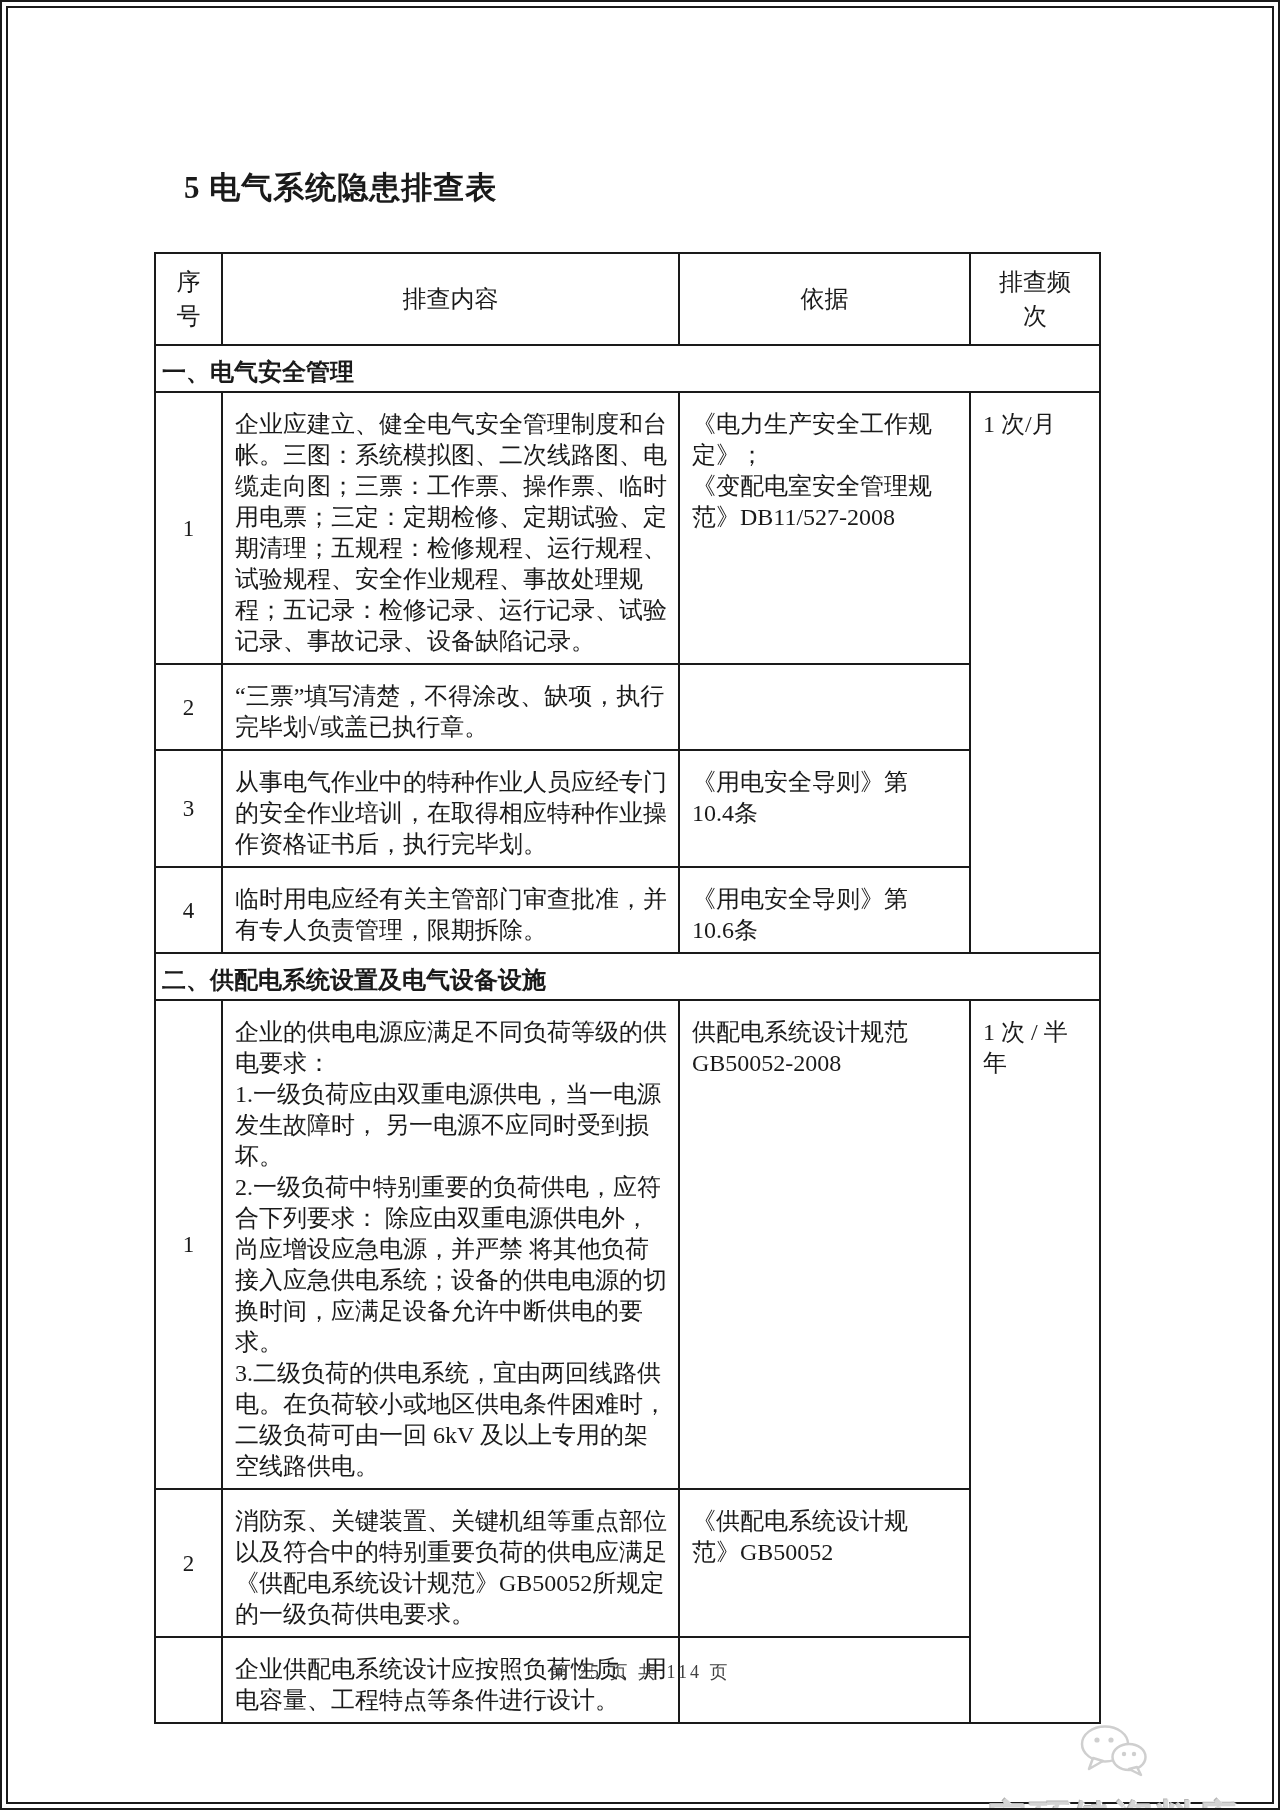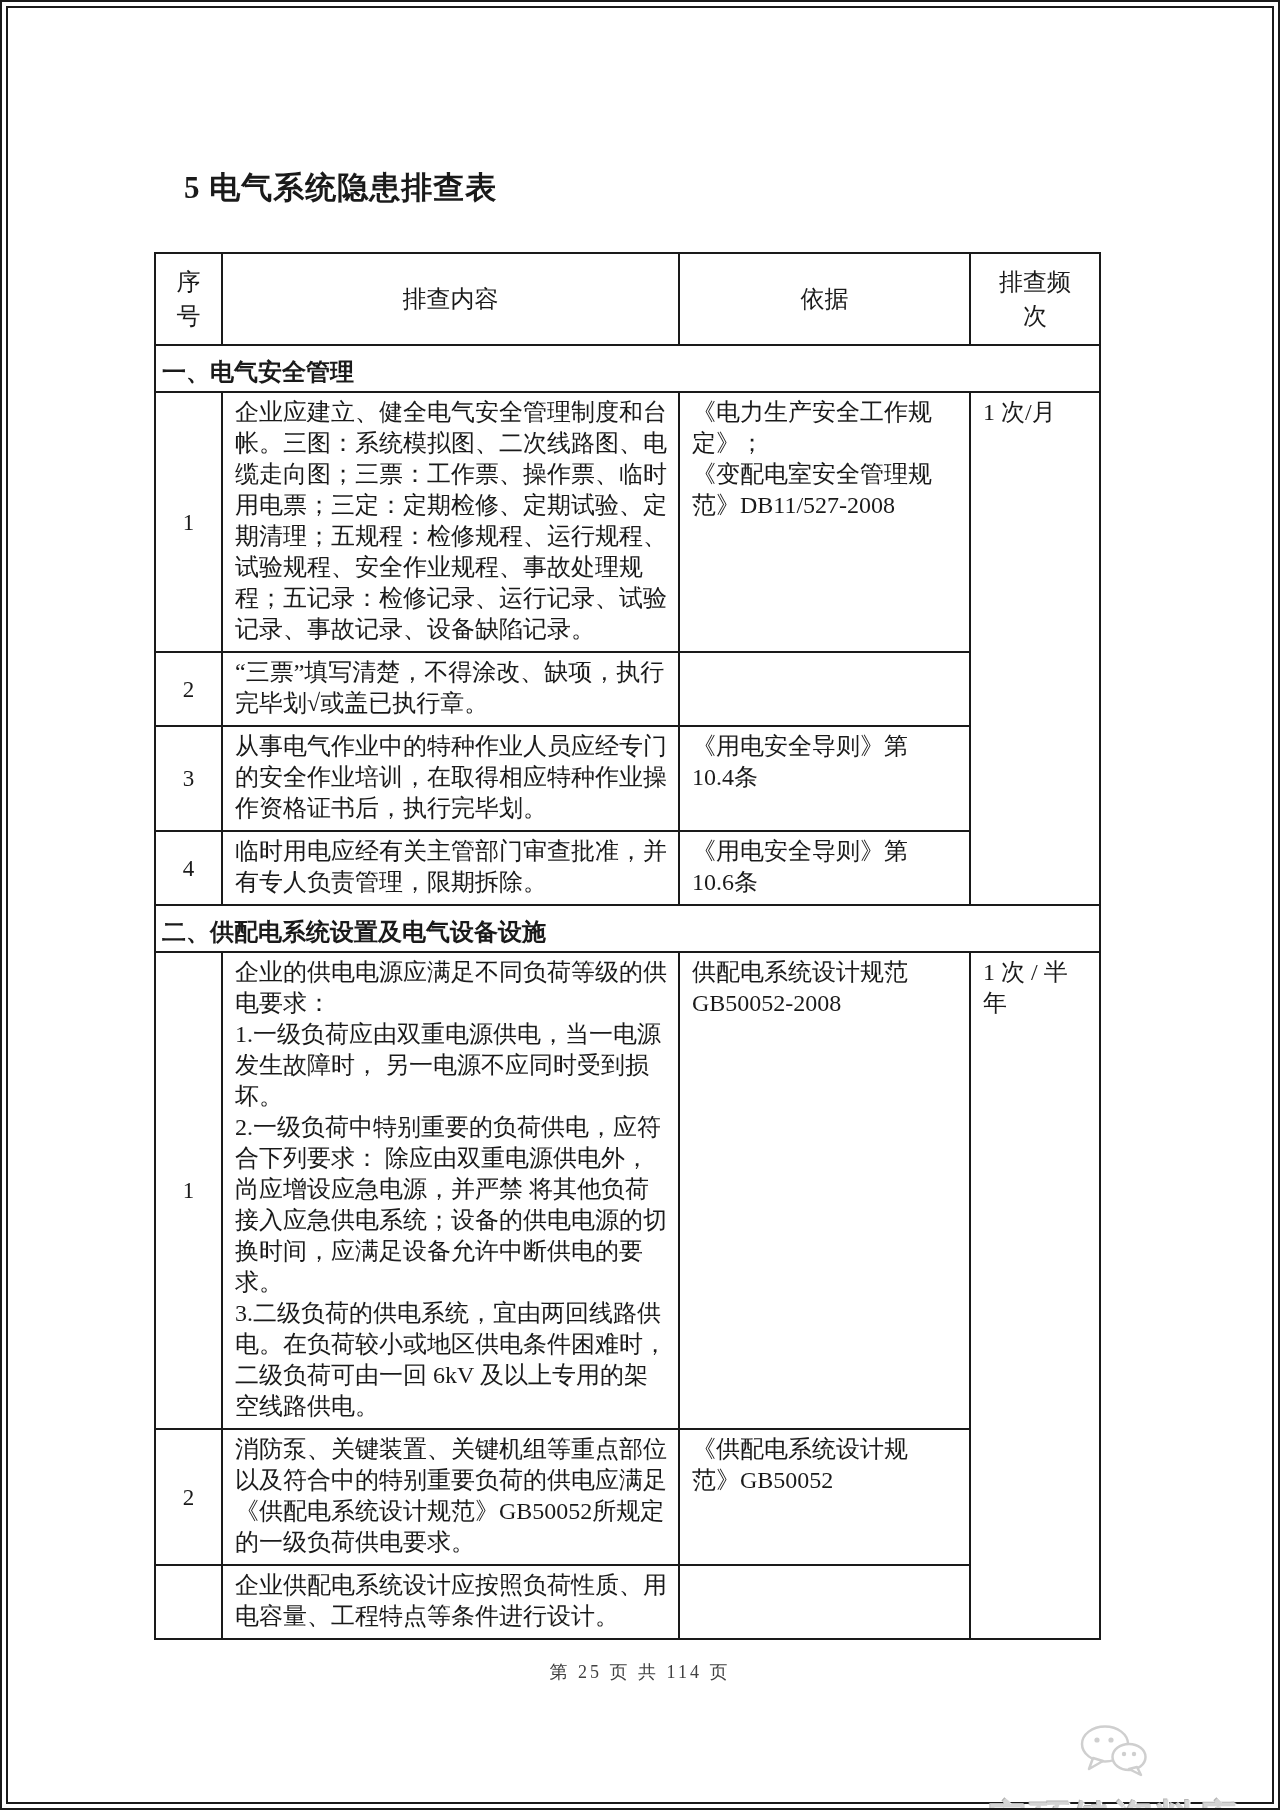--- a/index.html
+++ b/index.html
@@ -28,21 +28,21 @@
   table.inspect-table{
     position:absolute;left:152px;top:250px;
     width:945px;
     border-collapse:collapse;
     table-layout:fixed;
     font-size:24px;line-height:31px;
   }
   .inspect-table td,.inspect-table th{
     border:2px solid #1a1a1a;
     vertical-align:top;
-    padding:4px 8px 6px 12px;
+    padding:16px 8px 6px 12px;
     box-sizing:border-box;
     word-break:break-all;
   }
   col.c-no{width:67px;}
   col.c-content{width:457px;}
   col.c-basis{width:291px;}
   col.c-freq{width:130px;}
   tr.head th{
     height:92px;font-weight:normal;
     text-align:center;vertical-align:middle;padding:0;

